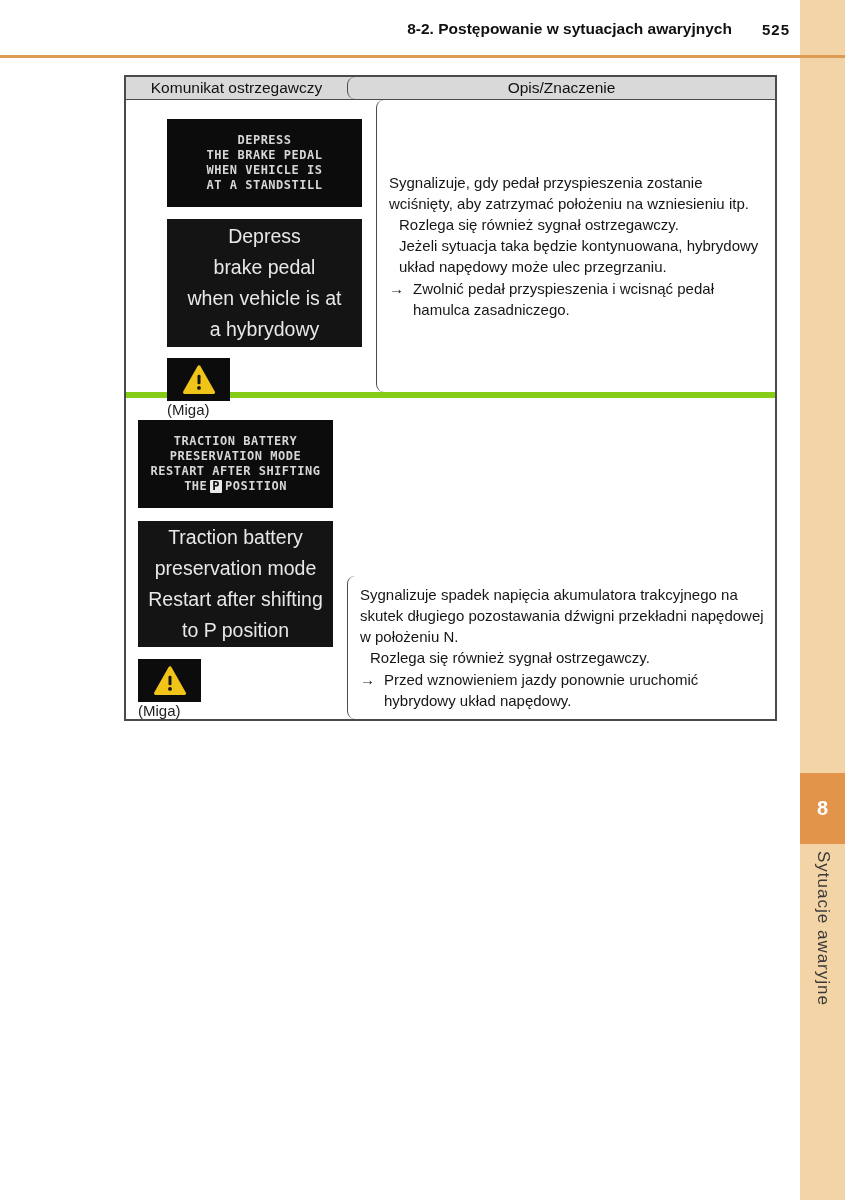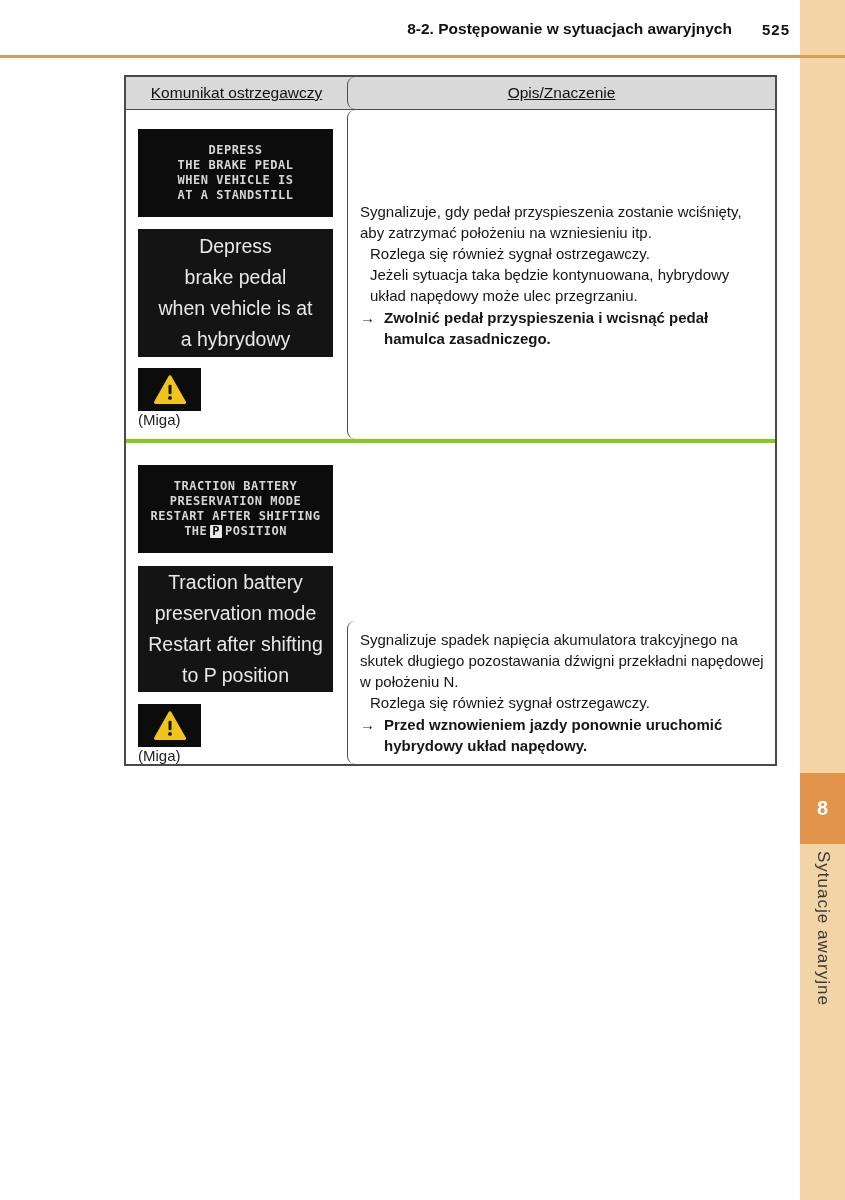--- a/index.html
+++ b/index.html
@@ -41,28 +41,28 @@
     background:#dd9c56;
   }
 
   
   .ptable {
     position:absolute; left:124px; top:75px; width:653px;
     border:2px solid #4a4a4a;
     background:#fff;
   }
   .trow { display:flex; }
-  .thead { height:33px; background:#d9d9d9; border-bottom:1px solid #4a4a4a;text-decoration:underline; }
+  .thead { height:23px; background:#d9d9d9; border-bottom:1px solid #4a4a4a; }
   .col-l { width:221px; flex:none; }
   .col-r { flex:1; border-left:1px solid #4a4a4a;border-radius:8px; }
   .thead .col-l, .thead .col-r {
     display:flex; align-items:center; justify-content:center;
     font-size:15.5px; color:#111;
   }
-  .body-row1 { height:333px; border-bottom:4px solid #84cc16; }
+  .body-row1 { height:298px; border-bottom:6px solid #84cc16;padding-left:29px; }
   .body-row2 { height:321px;align-items:flex-end; }
 
   
   .cell-left { padding:0 0 0 12px; }
   .dm-display {
     width:195px; height:88px; background:#0c0c0c;
     display:flex; flex-direction:column; align-items:center; justify-content:center;
     font-family:"DejaVu Sans Mono", monospace;
     font-size:12px; font-weight:700; letter-spacing:0.5px;
     color:#d6d6d6; line-height:15px; text-align:center; white-space:nowrap;
@@ -92,21 +92,21 @@
   
   .cell-right {
     display:flex; flex-direction:column; justify-content:center;
     padding:8px 10px 8px 12px;
     font-size:15px; line-height:21px; color:#161616;
   }
   .cell-right p { margin:0; }
   .p-ind { padding-left:10px; }
   .action-line { display:flex; margin-top:1px; }
   .action-arrow { flex:none; width:24px; font-size:15px; color:#161616; }
-  .action-text { font-weight:700; }
+  .action-text { font-weight:400; }
 </style>
 </head>
 <body>
 
 <div class="side-stripe"></div>
 <div class="chapter-tab">
   <span>8</span>
 </div>
 <div class="chapter-label">Sytuacje awaryjne</div>
 

